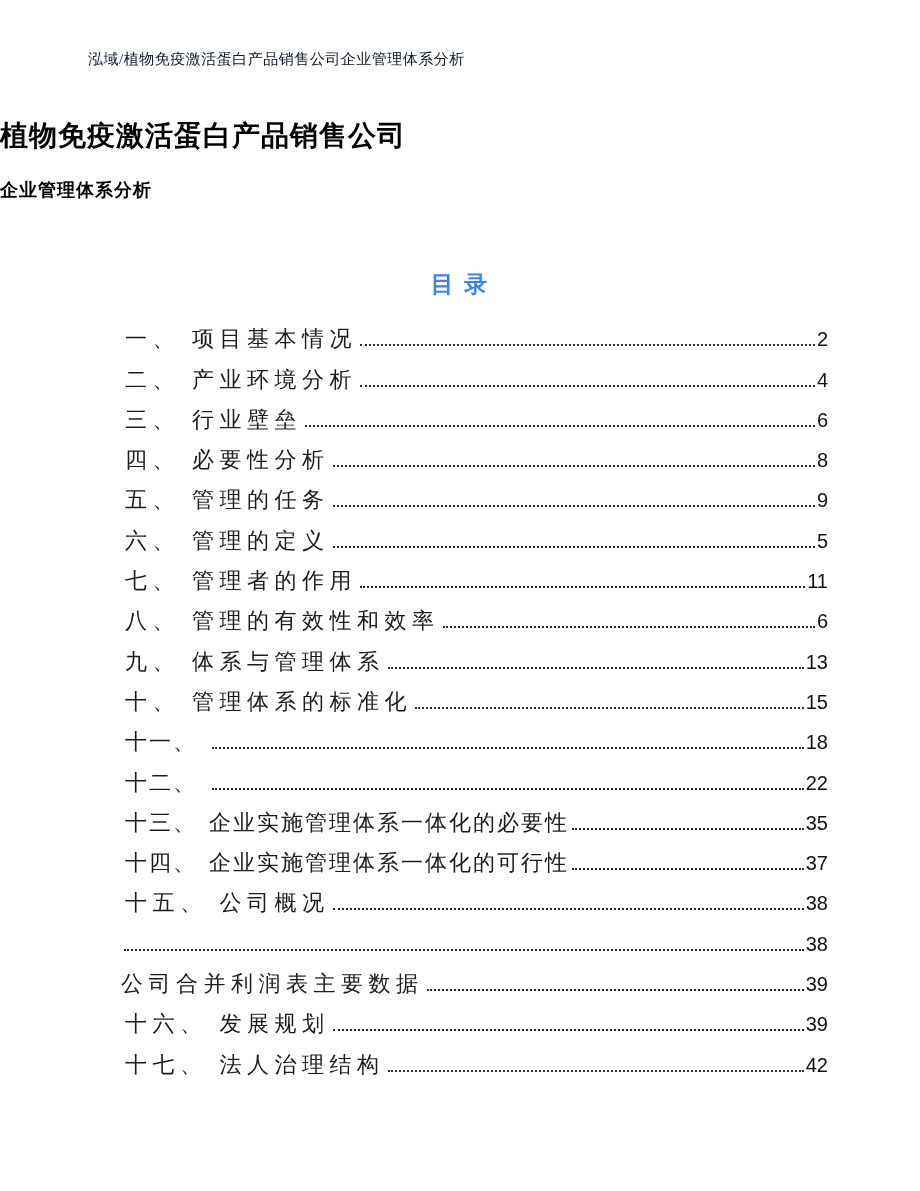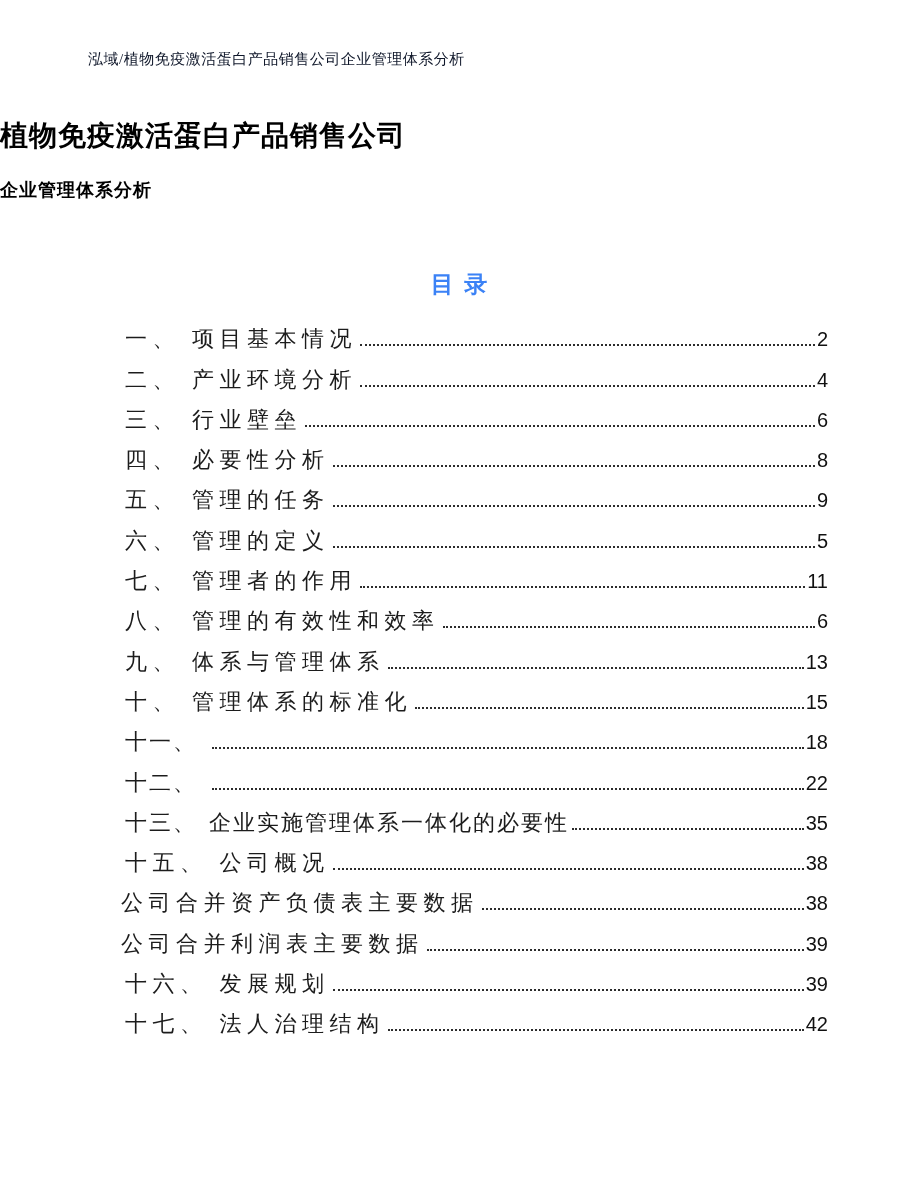--- a/index.html
+++ b/index.html
@@ -149,31 +149,36 @@
       <span class="pageno">22</span>
     </div>
 
     <div class="toc-row narrow">
       <span class="num">十三、</span>
       <span class="title">企业实施管理体系一体化的必要性</span>
       <span class="leader"></span>
       <span class="pageno">35</span>
     </div>
 
+    <div class="toc-row narrow">
+      <span class="num">十四、</span>
+      <span class="title">企业实施管理体系一体化的可行性</span>
+      <span class="leader"></span>
+      <span class="pageno">37</span>
+    </div>
 
     <div class="toc-row wide">
       <span class="num">十五、</span>
       <span class="title">公司概况</span>
       <span class="leader"></span>
       <span class="pageno">38</span>
     </div>
 
     <div class="toc-row wide">
       <span class="num"></span>
-      <span class="title">公司合并资产负债表主要数据</span>
       <span class="leader"></span>
       <span class="pageno">38</span>
     </div>
 
     <div class="toc-row wide">
       <span class="num"></span>
       <span class="title">公司合并利润表主要数据</span>
       <span class="leader"></span>
       <span class="pageno">39</span>
     </div>

